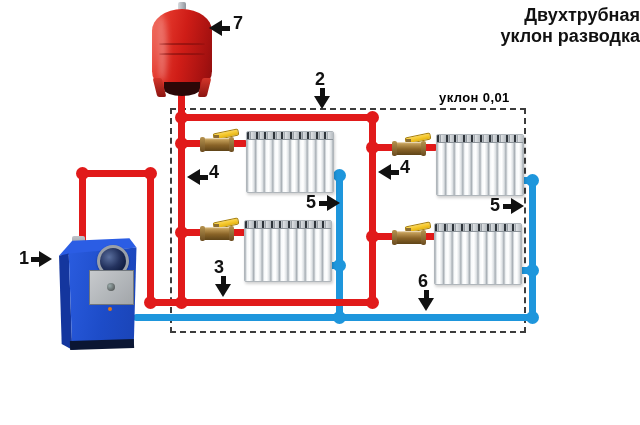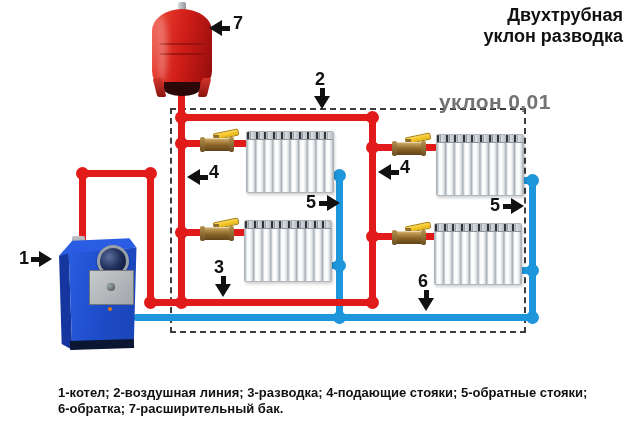--- a/index.html
+++ b/index.html
@@ -65,23 +65,23 @@
   .tank .t-body{position:absolute;left:2px;top:7px;width:60px;height:84px;border-radius:50%/26%;
                 background:linear-gradient(100deg,#f4796a 0%,#e4372b 20%,#cf1d17 50%,#a41110 85%,#8c0e0e 100%);}
   .tank .t-body::before{content:"";position:absolute;left:9%;top:8%;width:16%;height:78%;
                 background:rgba(255,255,255,.30);border-radius:50%;filter:blur(3px);}
   .tank .seam{position:absolute;left:12%;width:76%;height:2px;background:rgba(110,10,10,.5);border-radius:50%;}
   .tank .shadow{position:absolute;left:14px;top:80px;width:36px;height:14px;background:#2b0707;
                 border-radius:0 0 50% 50%;}
   .tank .leg{position:absolute;width:9px;height:19px;border-radius:2px;
              background:linear-gradient(180deg,#d3352a,#8c1410);}
   
-  .title{position:absolute;right:17px;top:5px;text-align:right;font-weight:bold;font-size:18px;
+  .title{position:absolute;right:0;top:5px;text-align:right;font-weight:bold;font-size:18px;
          line-height:21px;color:#111;}
-  .slope{position:absolute;left:439px;top:90px;font-weight:bold;font-size:21px;color:#737373;letter-spacing:.4px;}
+  .slope{position:absolute;left:439px;top:90px;font-weight:bold;font-size:13px;color:#000000;letter-spacing:.4px;}
   .legend{position:absolute;left:58px;top:385px;font-weight:bold;font-size:13px;line-height:16px;color:#111;}
   .legend div{white-space:nowrap;}
 </style>
 </head>
 <body>
 
 <div id="canvas">
 
   <div class="dashed-box" style="left:170px;top:108px;width:352px;height:221px;"></div>
 
@@ -246,18 +246,14 @@
   <div class="arrow" style="left:31px;top:251px;">
     <span class="tail-h"></span>
       <span class="head-r"></span>
   </div>
 
   <div class="title">
     <div>Двухтрубная</div>
     <div>уклон разводка</div>
   </div>
 
-  <div class="legend">
-    <div>1-котел; 2-воздушная линия; 3-разводка; 4-подающие стояки; 5-обратные стояки;</div>
-    <div>6-обратка; 7-расширительный бак.</div>
-  </div>
 
 </div>
 
 </body></html>

